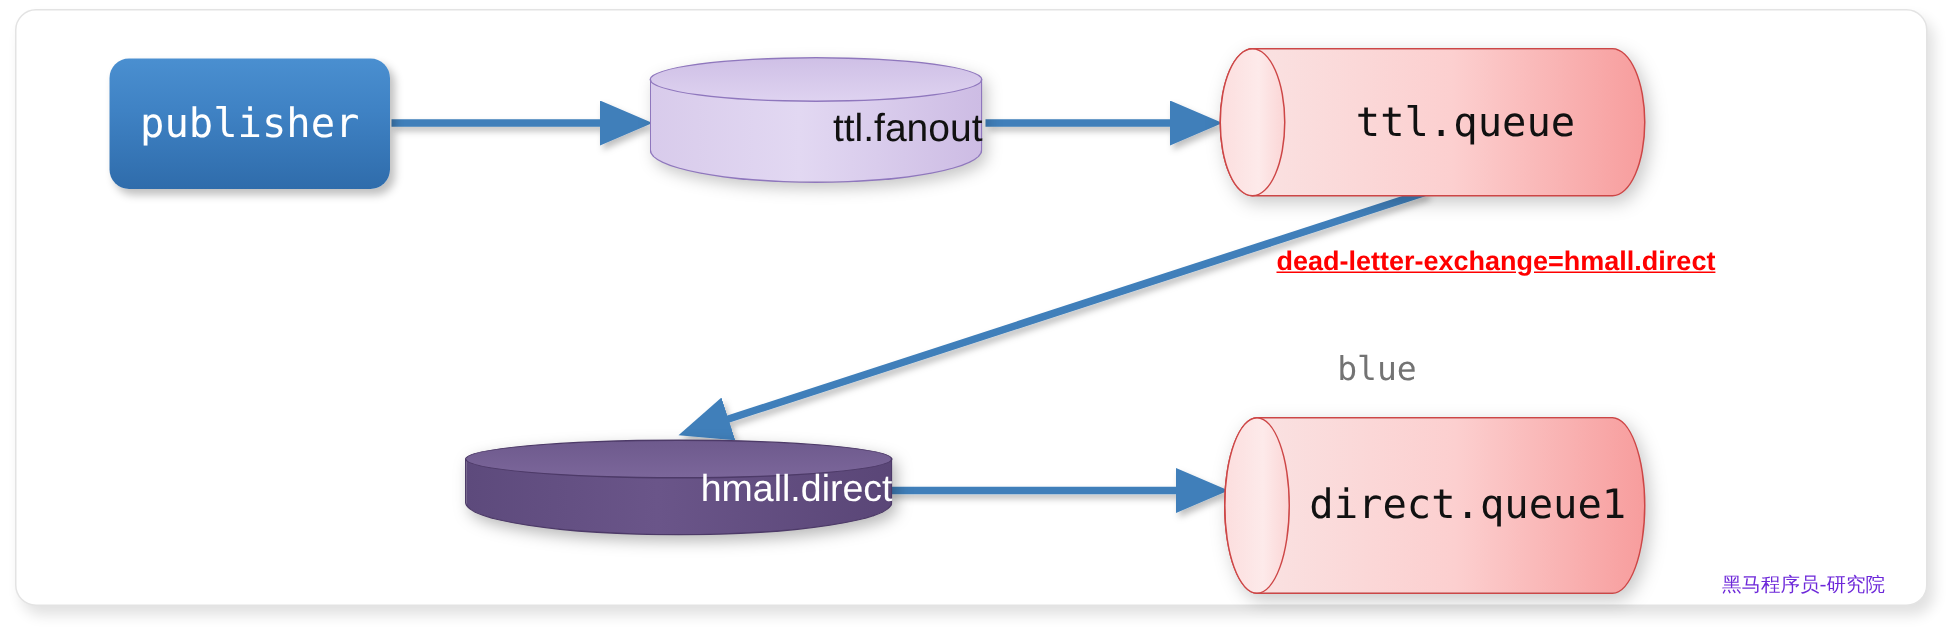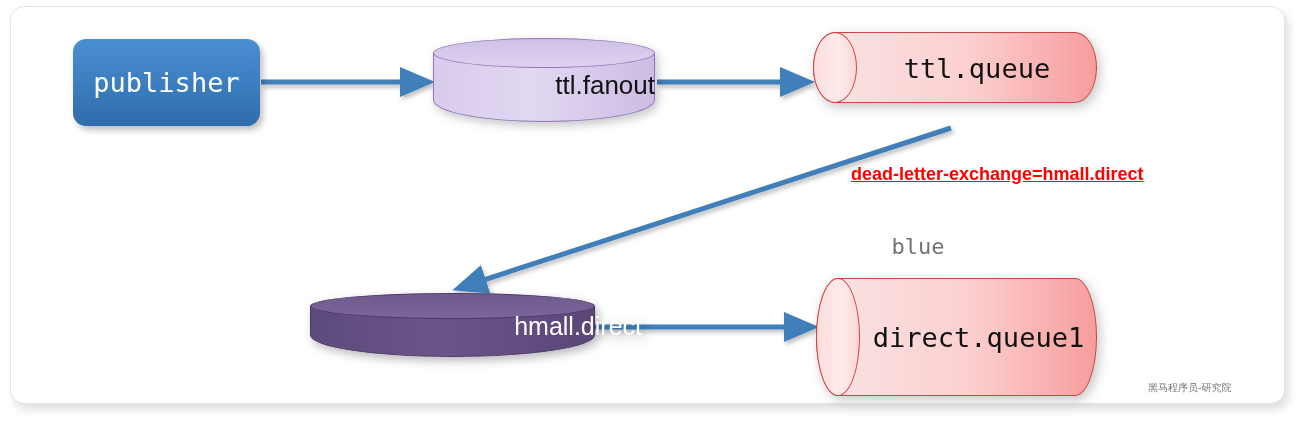--- a/index.html
+++ b/index.html
@@ -104,21 +104,21 @@
     top: 293px;
     width: 285px;
     height: 64px;
     --edge: #4d3a68;
     --fill: linear-gradient(to right, #5d4a7c 0%, #6a5589 45%, #5a4677 100%);
     --topfill: linear-gradient(to bottom, #6e5a8d 0%, #7b669a 100%);
     filter: drop-shadow(3px 4px 5px rgba(0,0,0,0.28));
   }
   #hmalldirect .top { height: 26px; }
   #hmalldirect .body { top: 13px; height: 51px; }
-  #hmalldirect .lbl { top: 19px; font-size: 25px; color: #ffffff; padding-left: 47px; }
+  #hmalldirect .lbl { top: 19px; font-size: 25px; color: #ffffff; }
 
   
   .hcyl {
     position: absolute;
     filter: drop-shadow(3px 4px 6px rgba(0,0,0,0.22));
   }
   .hcyl .body {
     position: absolute;
     left: 0; top: 0;
     width: 100%; height: 100%;
@@ -142,21 +142,21 @@
   .hcyl .lbl {
     position: absolute;
     left: 44px; right: 0; top: 50%;
     transform: translateY(-50%);
     text-align: center;
     font-size: 27px;
     color: #111111;
     font-family: "DejaVu Sans Mono", monospace;
   }
 
-  #ttlqueue { left: 813px; top: 32px; width: 284px; height: 71px; }
+  #ttlqueue { left: 813px; top: 32px; width: 284px; height: 99px; }
   #directqueue1 { left: 816px; top: 278px; width: 281px; height: 118px; }
 
   
   #blue-label {
     position: absolute;
     left: 858px;
     top: 234px;
     width: 120px;
     text-align: center;
     font-size: 22px;
@@ -185,22 +185,22 @@
     width: 1301px; height: 422px;
     pointer-events: none;
   }
 
   
   #watermark {
     position: absolute;
     left: 1148px;
     top: 381px;
     font-family: "DejaVu Sans", sans-serif;
-    font-size: 10px;
-    color: #737373;
+    font-size: 13px;
+    color: #6d28d9;
     white-space: nowrap;
   }
 </style>
 </head>
 <body>
 
 <div id="stage">
 
   <div id="card"></div>
 

